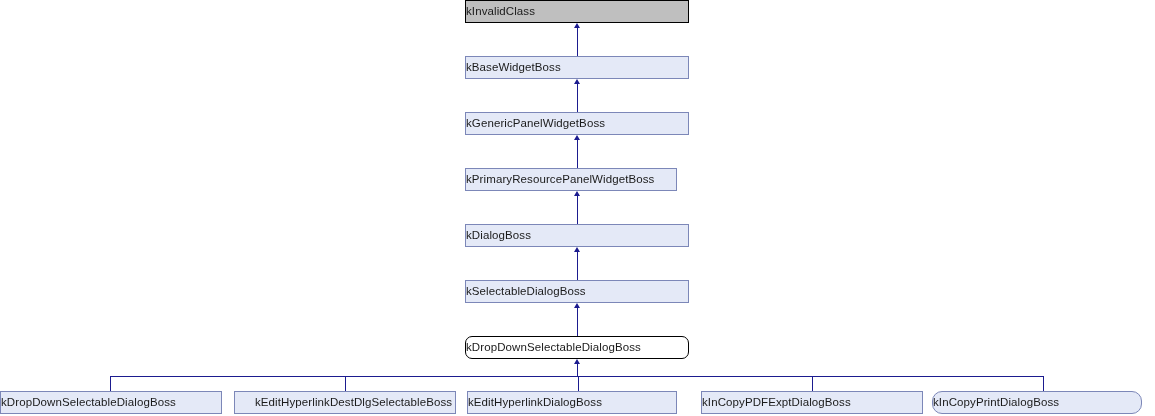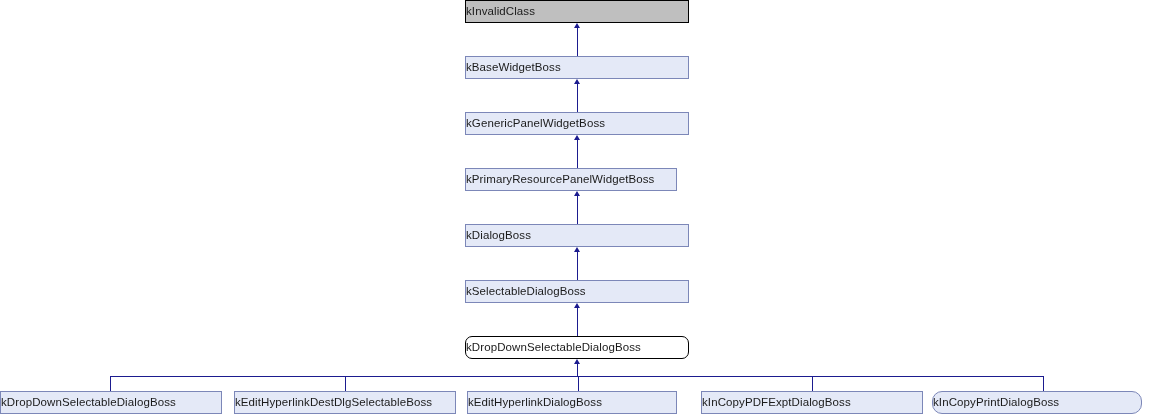--- a/index.html
+++ b/index.html
@@ -102,21 +102,21 @@
   <div class="hline" style="left:110px; top:376px; width:934px;"></div>
 
   <div class="vline" style="left:110px;  top:376px; height:15px;"></div>
   <div class="vline" style="left:345px;  top:376px; height:15px;"></div>
   <div class="vline" style="left:578px;  top:376px; height:15px;"></div>
   <div class="vline" style="left:812px;  top:376px; height:15px;"></div>
   <div class="vline" style="left:1043px; top:376px; height:15px;"></div>
 
   <div class="node" style="left:0px; top:391px; width:222px;">kDropDownSelectableDialogBoss</div>
 
-  <div class="node" style="left:234px; top:391px; width:222px;">kEditHyperlinkDestDlgSelectableBoss</div>
+  <div class="node" style="left:234px; top:391px; width:222px;padding-left:20px;">kEditHyperlinkDestDlgSelectableBoss</div>
 
   <div class="node" style="left:467px; top:391px; width:210px;">kEditHyperlinkDialogBoss</div>
 
   <div class="node" style="left:701px; top:391px; width:222px;">kInCopyPDFExptDialogBoss</div>
 
   <div class="node" style="left:932px; top:391px; width:210px;border-radius:10px;">kInCopyPrintDialogBoss</div>
 
 </div>
 
 </body></html>

